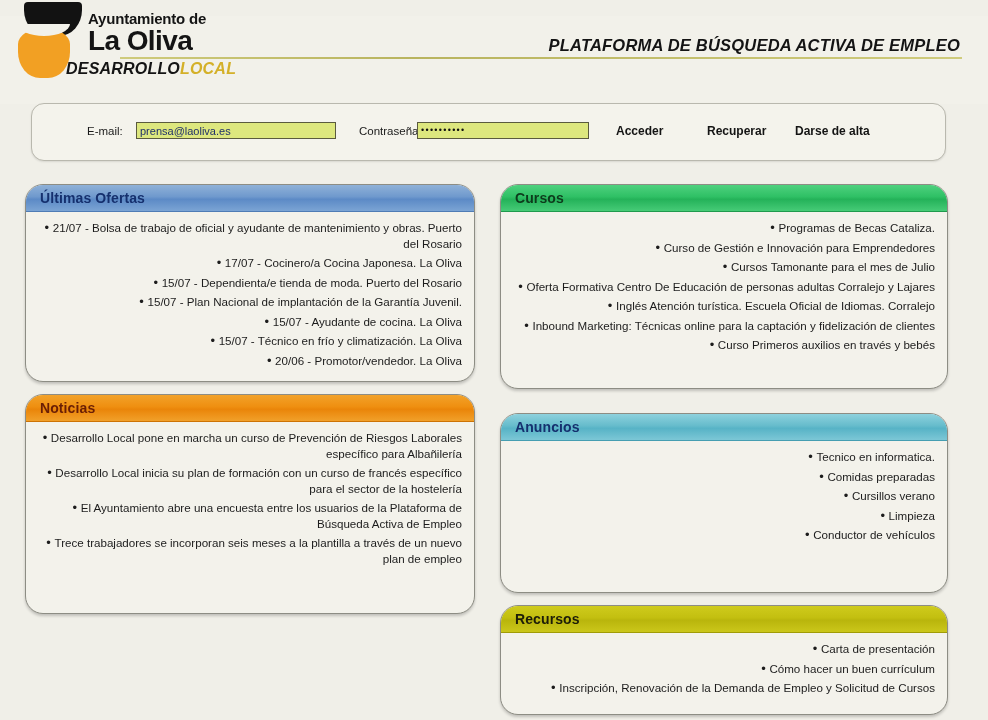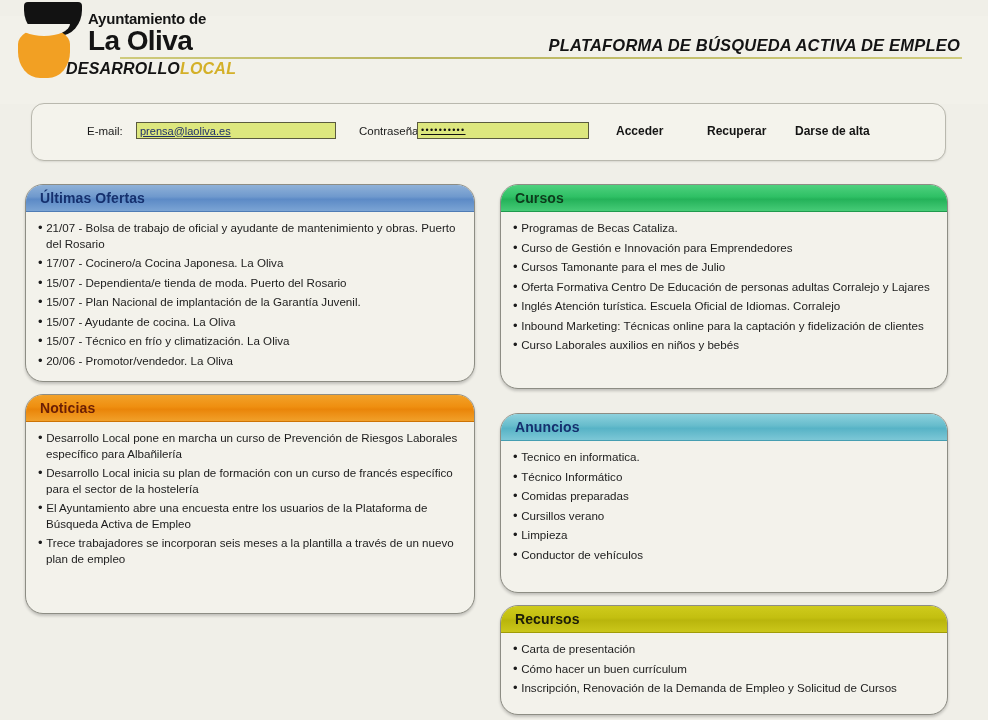--- a/index.html
+++ b/index.html
@@ -120,21 +120,20 @@
     position: absolute;
     top: 18px;
     height: 17px;
     background: #dde77e;
     border: 1px solid #5a5a3e;
     font-family: "Liberation Sans", sans-serif;
     font-size: 11px;
     color: #20306a;
     padding: 0 3px;
     line-height: 15px;
-    text-decoration: underline;
   }
   #email-label { left: 55px; }
   #email-input { left: 104px; width: 200px; }
   #pass-label  { left: 327px; }
   #pass-input  { left: 385px; width: 172px; letter-spacing: 1.3px; color:#111; font-size:9px; }
 
   .login-action {
     position: absolute;
     top: 20px;
     font-size: 12px;
@@ -167,20 +166,21 @@
   .panel-body {
     padding: 8px 12px 10px 12px;
   }
   .panel-body .row {
     font-size: 11.6px;
     color: #1c1c1c;
     line-height: 15.5px;
     margin-bottom: 4px;
     text-indent: -8px;
     padding-left: 8px;
+    text-align: right;
   }
   .panel-body .row:last-child { margin-bottom: 0; }
   .bullet { font-size: 13px; }
 
   
   #panel-ofertas {
     left: 25px; top: 184px; width: 450px; height: 198px;
   }
   #panel-ofertas .panel-head {
     color: #15306e;
@@ -274,39 +274,38 @@
 
 <div class="panel" id="panel-cursos">
   <div class="panel-head">Cursos</div>
   <div class="panel-body">
       <div class="row"><span class="bullet">• </span><span>Programas de Becas Cataliza.</span></div>
       <div class="row"><span class="bullet">• </span><span>Curso de Gestión e Innovación para Emprendedores</span></div>
       <div class="row"><span class="bullet">• </span><span>Cursos Tamonante para el mes de Julio</span></div>
       <div class="row"><span class="bullet">• </span><span>Oferta Formativa Centro De Educación de personas adultas Corralejo y Lajares</span></div>
       <div class="row"><span class="bullet">• </span><span>Inglés Atención turística. Escuela Oficial de Idiomas. Corralejo</span></div>
       <div class="row"><span class="bullet">• </span><span>Inbound Marketing: Técnicas online para la captación y fidelización de clientes</span></div>
-      <div class="row"><span class="bullet">• </span><span>Curso Laborales auxilios en niños y bebés</span></div>
+      <div class="row"><span class="bullet">• </span><span>Curso Primeros auxilios en través y bebés</span></div>
     </div>
 </div>
 
 <div class="panel" id="panel-noticias">
   <div class="panel-head">Noticias</div>
   <div class="panel-body">
       <div class="row"><span class="bullet">• </span><span>Desarrollo Local pone en marcha un curso de Prevención de Riesgos Laborales específico para Albañilería</span></div>
       <div class="row"><span class="bullet">• </span><span>Desarrollo Local inicia su plan de formación con un curso de francés específico para el sector de la hostelería</span></div>
       <div class="row"><span class="bullet">• </span><span>El Ayuntamiento abre una encuesta entre los usuarios de la Plataforma de Búsqueda Activa de Empleo</span></div>
       <div class="row"><span class="bullet">• </span><span>Trece trabajadores se incorporan seis meses a la plantilla a través de un nuevo plan de empleo</span></div>
     </div>
 </div>
 
 <div class="panel" id="panel-anuncios">
   <div class="panel-head">Anuncios</div>
   <div class="panel-body">
       <div class="row"><span class="bullet">• </span><span>Tecnico en informatica.</span></div>
-      <div class="row"><span class="bullet">• </span><span>Técnico Informático</span></div>
       <div class="row"><span class="bullet">• </span><span>Comidas preparadas</span></div>
       <div class="row"><span class="bullet">• </span><span>Cursillos verano</span></div>
       <div class="row"><span class="bullet">• </span><span>Limpieza</span></div>
       <div class="row"><span class="bullet">• </span><span>Conductor de vehículos</span></div>
     </div>
 </div>
 
 <div class="panel" id="panel-recursos">
   <div class="panel-head">Recursos</div>
   <div class="panel-body">

